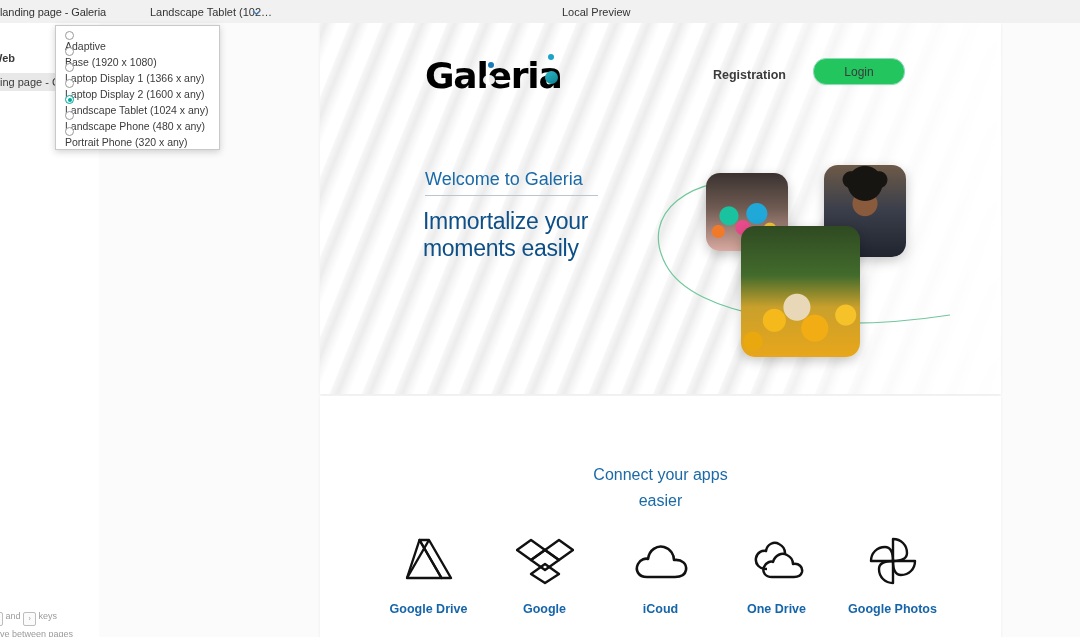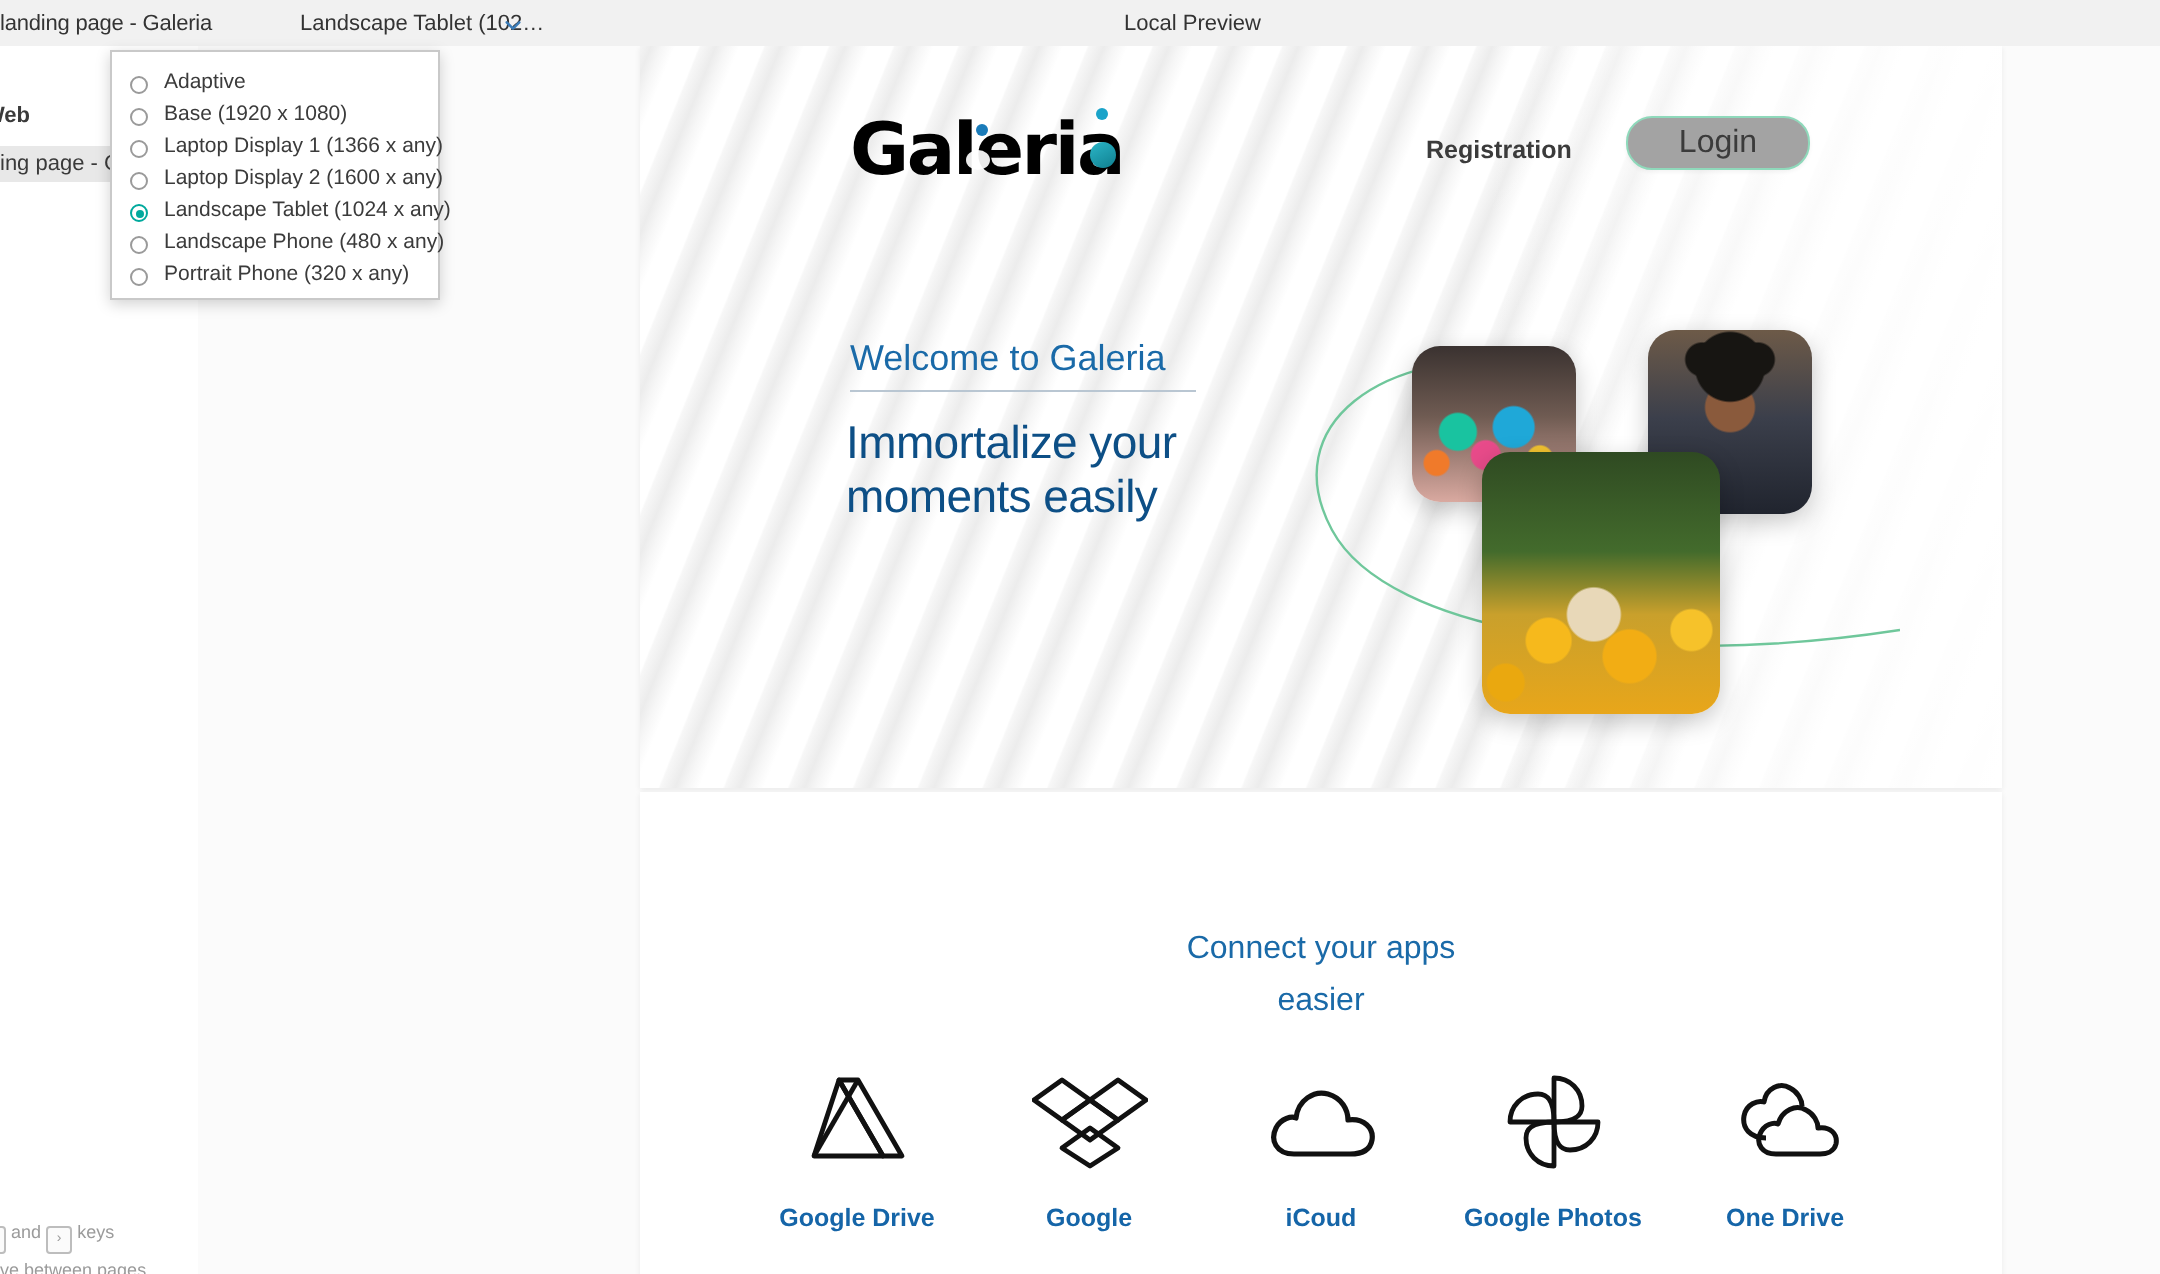--- a/index.html
+++ b/index.html
@@ -55,22 +55,22 @@
   
   .dropdown{
     position:absolute;left:55px;top:25px;width:163px;
     background:#ffffff;
     border:1px solid #c9c9c9;
     box-shadow:0 2px 7px rgba(0,0,0,.18);
     padding:5px 0 6px 0;
     z-index:50;
   }
   .dd-item{
-    height:16px;display:flex;align-items:flex-end;
-    padding-left:9px;cursor:default;
+    height:16px;display:flex;align-items:flex-start;
+    padding-left:9px;cursor:default;flex-direction:column;
   }
   .radio{
     width:9px;height:9px;border-radius:50%;
     border:1px solid #9a9a9a;background:#fff;
     box-sizing:border-box;flex:0 0 auto;
     margin-right:8px;
     position:relative;
   }
   .dd-item.sel .radio{border-color:#00a99d;border-width:1.5px;}
   .dd-item.sel .radio::after{
@@ -138,23 +138,23 @@
     background:linear-gradient(150deg,#2bb6c8,#0f7f8f);
   }
 
   .nav-reg{
     position:absolute;left:393px;top:45px;
     font-size:12.5px;font-weight:bold;color:#3b3b3b;
   }
   .nav-login{
     position:absolute;left:493px;top:35px;width:90px;height:25px;
     border:1.3px solid #8fd9bb;border-radius:13px;
-    background:#a3a3a3;
+    background:#22c55e;
     display:flex;align-items:center;justify-content:center;
-    font-size:16px;color:#3b3b3b;
+    font-size:12px;color:#3b3b3b;
     box-shadow:0 1px 2px rgba(0,0,0,.05);
   }
 
   .hero-welcome{
     position:absolute;left:105px;top:146px;
     font-size:18px;color:#1a6aa8;
   }
   .hero-rule{
     position:absolute;left:105px;top:172px;width:173px;height:1px;background:#b9c6d2;
   }
@@ -370,41 +370,41 @@
           <div class="app-ic">
             <svg width="56" height="44" viewBox="0 0 56 44">
               <path d="M14 38 C5 38 2 31 5 25 C7.5 20 13 19 15 20 C16 11 24 6 31 8 C38 10 41 16 41 21 C49 20 54 25 53 31 C52 37 46 38 42 38 Z" fill="none" stroke="#111" stroke-width="2.6" stroke-linejoin="round"></path>
             </svg>
           </div>
           <div class="app-lbl">iCoud</div>
         </div>
 
         <div class="app">
           <div class="app-ic">
+            <svg width="60" height="44" viewBox="0 0 60 44">
+              <g fill="none" stroke="#111" stroke-width="2.5" stroke-linejoin="round">
+                <path d="M20 30 C12 30 8 25 9 19 C10 13 16 11 19 12 C20 5 27 2 32 5 C36 7 38 11 38 14"></path>
+                <path d="M25 38 C18 38 15 33 17 28 C19 23 24 22 26 23 C28 16 35 13 40 16 C44 18 46 22 46 25 C52 24 56 28 55 33 C54 37 50 38 47 38 Z"></path>
+              </g>
+            </svg>
+          </div>
+          <div class="app-lbl">One Drive</div>
+        </div>
+
+        <div class="app">
+          <div class="app-ic">
             <svg width="50" height="50" viewBox="0 0 50 50">
               <g fill="none" stroke="#111" stroke-width="2.4" stroke-linejoin="round">
                 <path d="M25 25 L25 3 C33 3 39 9 39 17 C39 21 37 25 25 25 Z"></path>
                 <path d="M25 25 L47 25 C47 33 41 39 33 39 C29 39 25 37 25 25 Z"></path>
                 <path d="M25 25 L25 47 C17 47 11 41 11 33 C11 29 13 25 25 25 Z"></path>
                 <path d="M25 25 L3 25 C3 17 9 11 17 11 C21 11 25 13 25 25 Z"></path>
               </g>
             </svg>
           </div>
           <div class="app-lbl">Google Photos</div>
         </div>
 
-        <div class="app">
-          <div class="app-ic">
-            <svg width="60" height="44" viewBox="0 0 60 44">
-              <g fill="none" stroke="#111" stroke-width="2.5" stroke-linejoin="round">
-                <path d="M20 30 C12 30 8 25 9 19 C10 13 16 11 19 12 C20 5 27 2 32 5 C36 7 38 11 38 14"></path>
-                <path d="M25 38 C18 38 15 33 17 28 C19 23 24 22 26 23 C28 16 35 13 40 16 C44 18 46 22 46 25 C52 24 56 28 55 33 C54 37 50 38 47 38 Z"></path>
-              </g>
-            </svg>
-          </div>
-          <div class="app-lbl">One Drive</div>
-        </div>
-
       </div>
     </div>
 
   </div>
 </div>
 
 </body></html>

